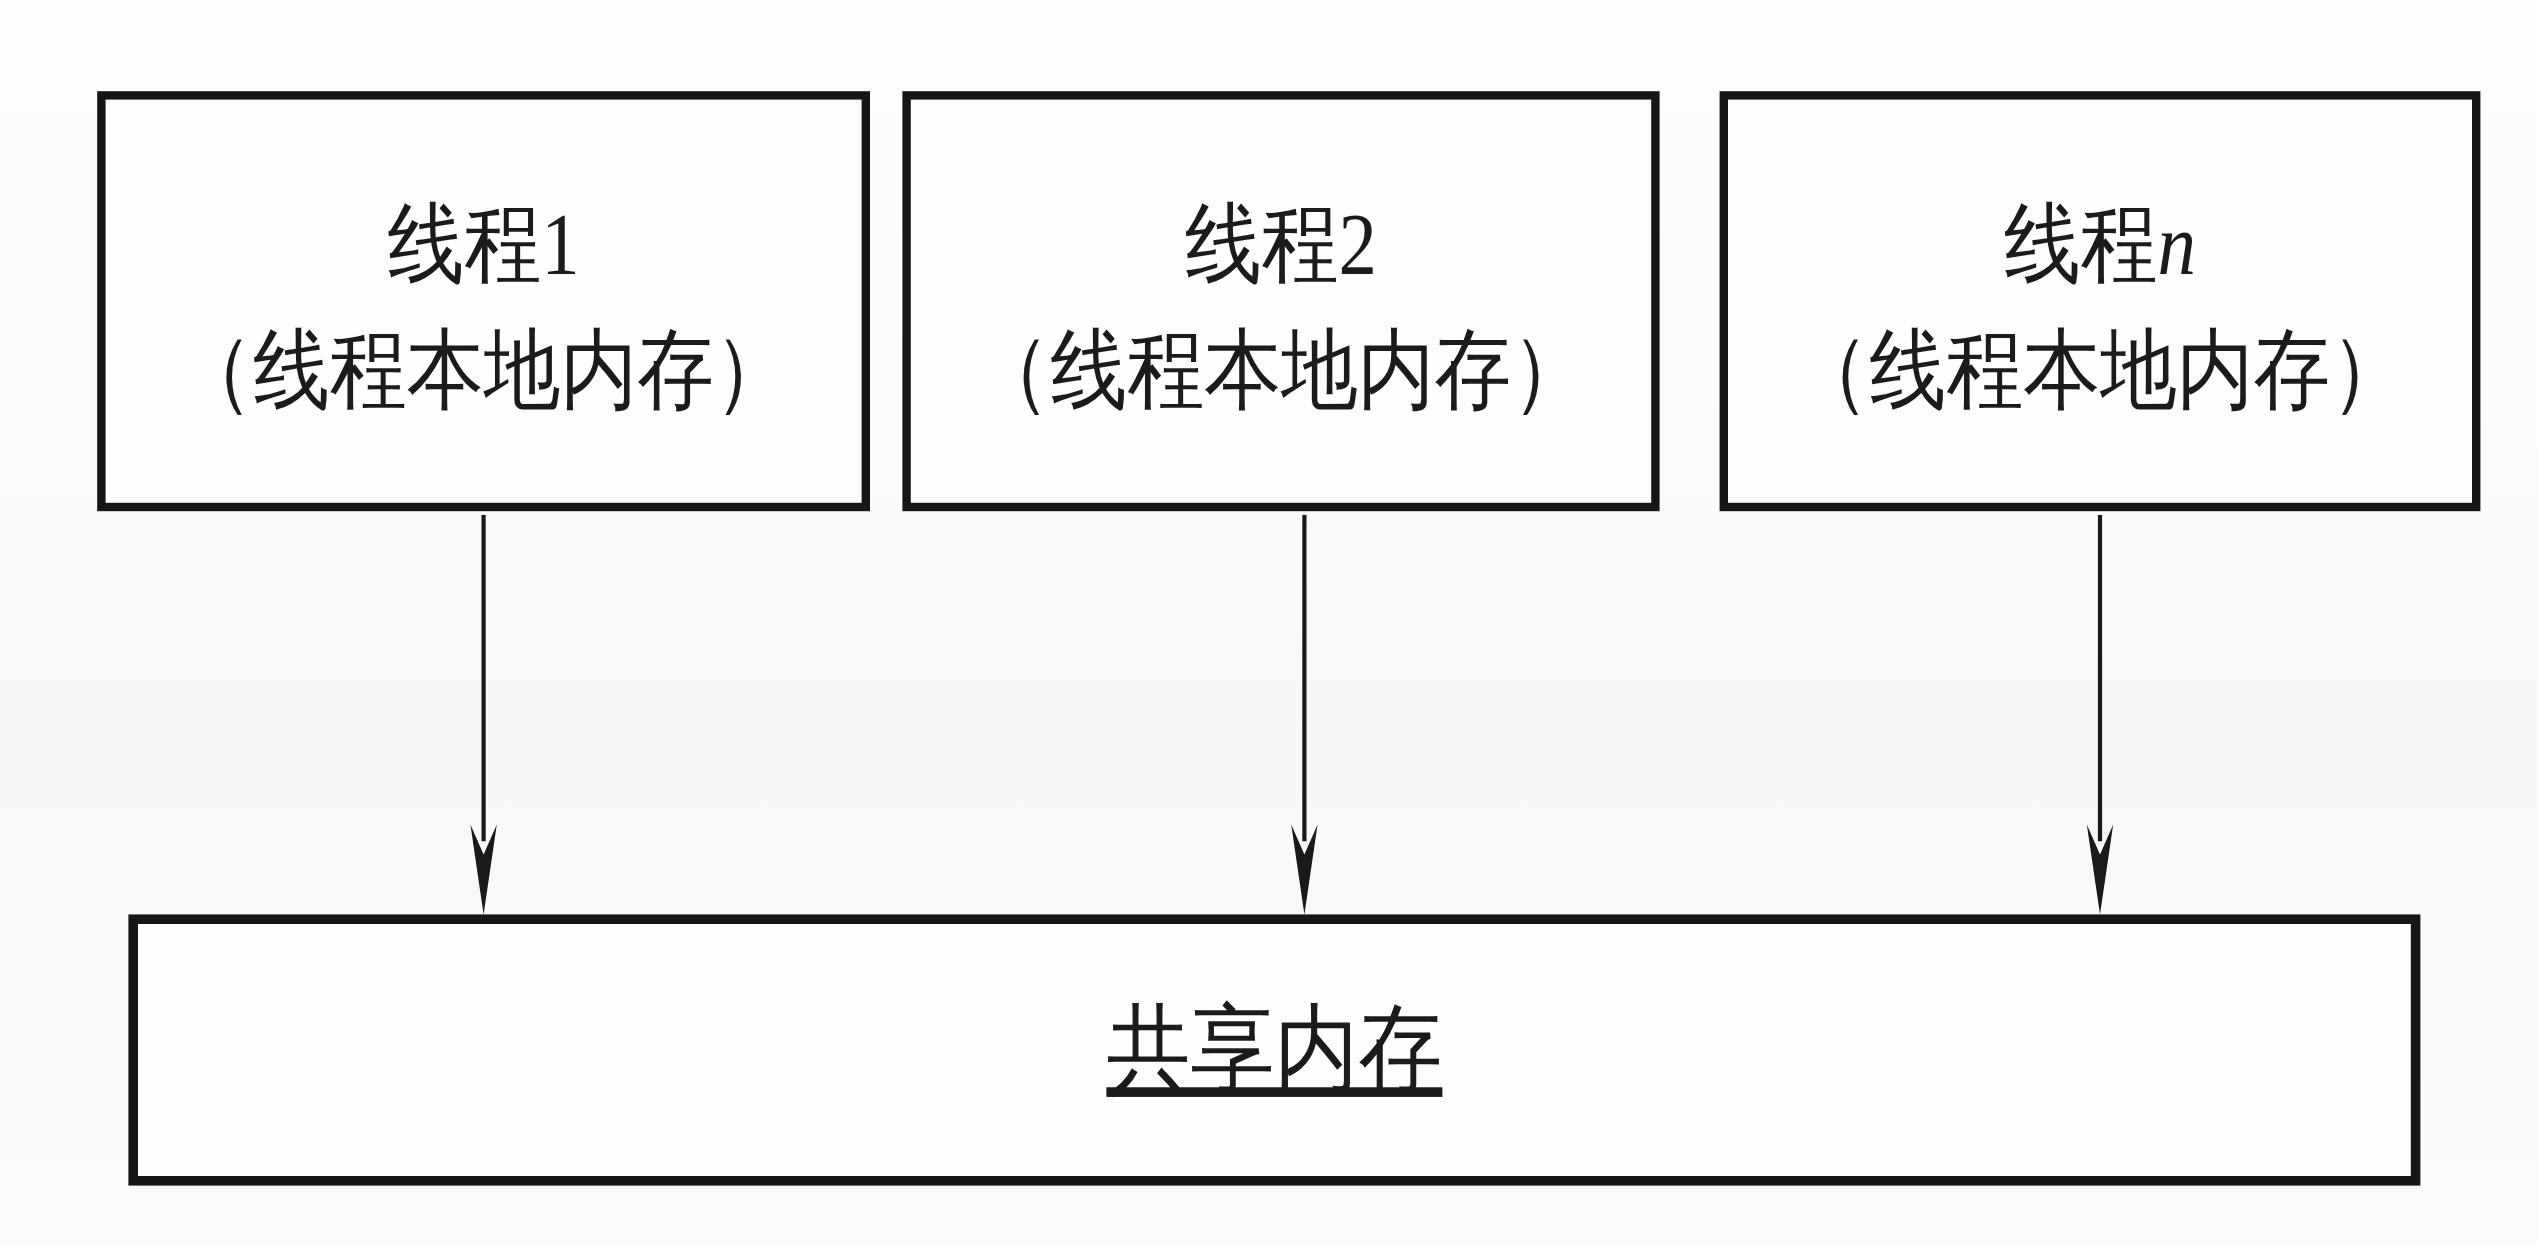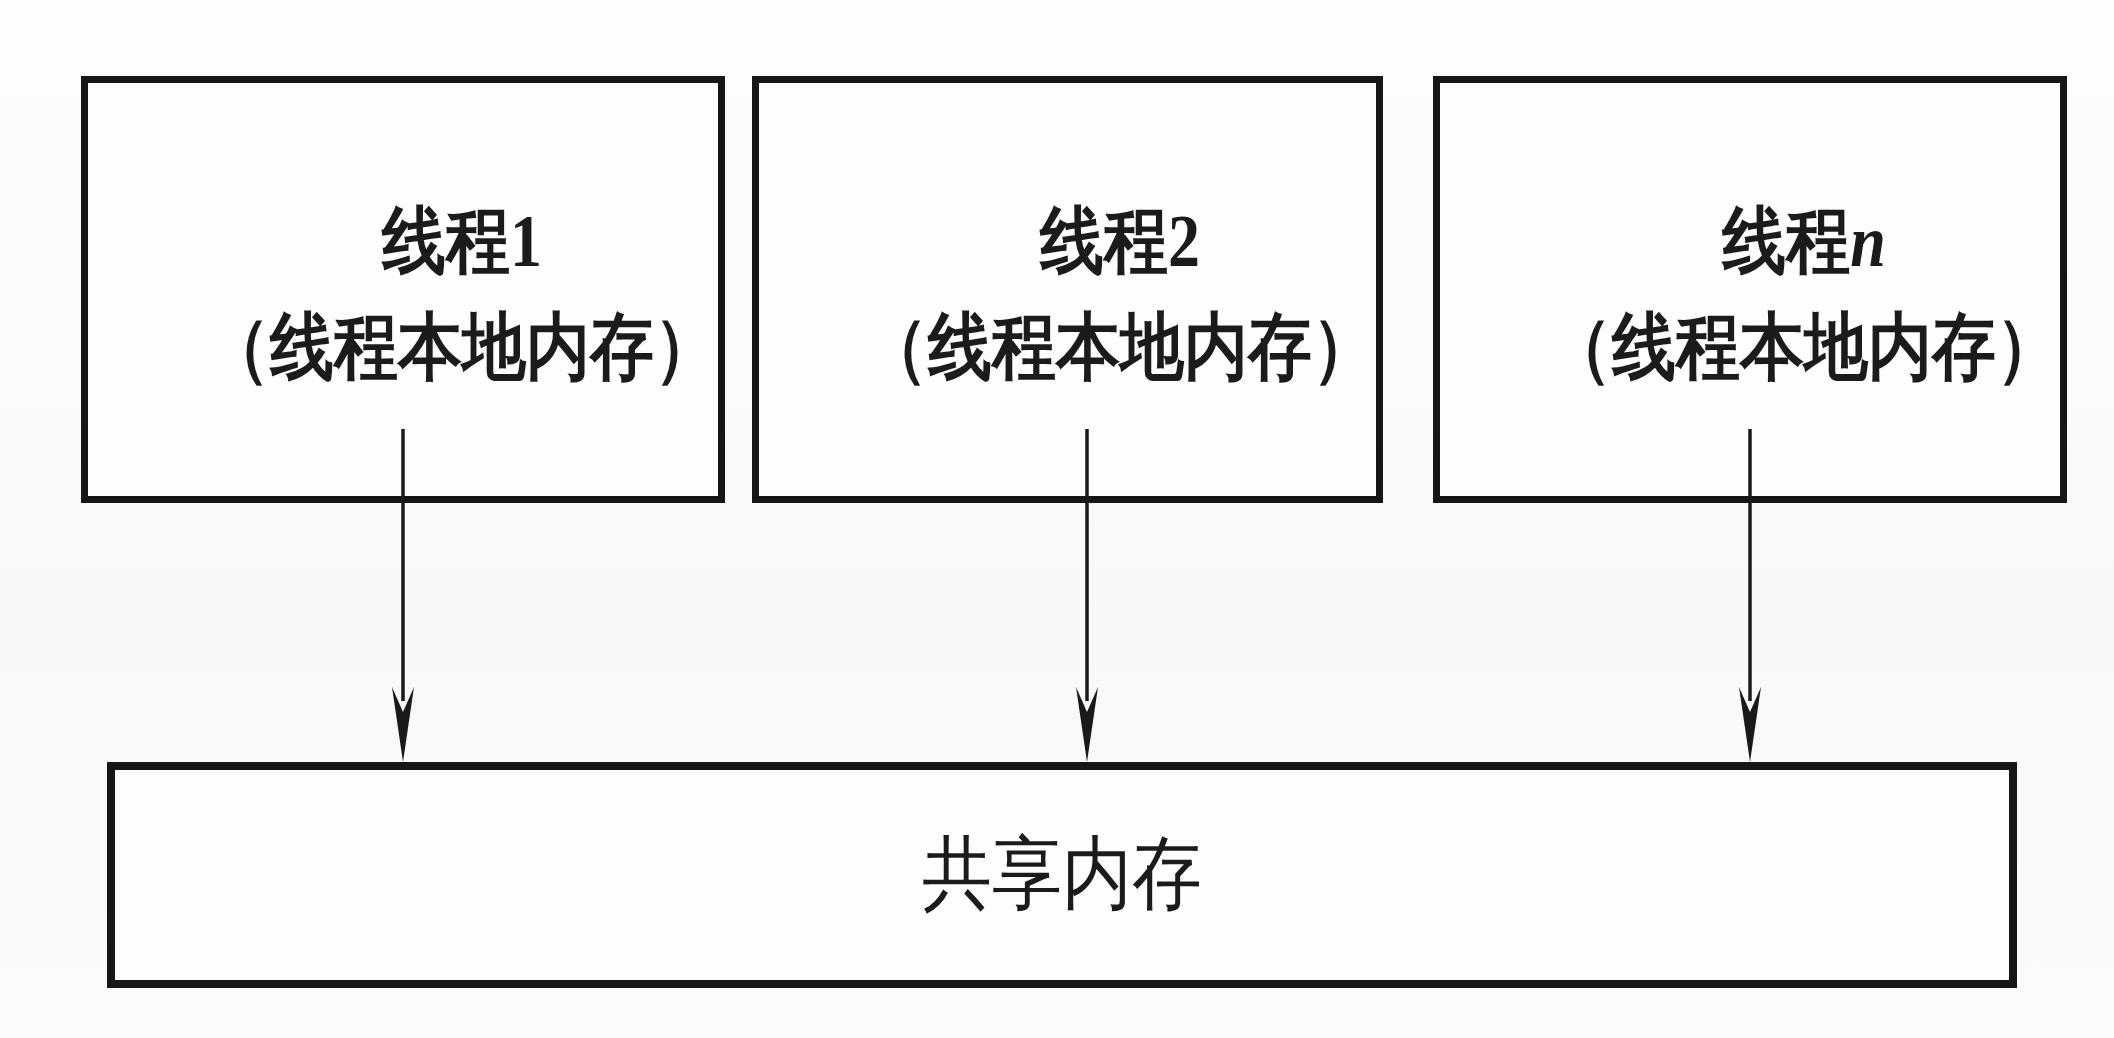--- a/index.html
+++ b/index.html
@@ -12,28 +12,27 @@
     position: relative;
     width: 2114px;
     height: 1038px;
     background: linear-gradient(180deg, #fdfdfd 0%, #fbfbfb 36%, #f8f8f8 58%, #fbfbfb 100%);
     overflow: hidden;
     color: #1b1b1b;
   }
   .thread-box {
     position: absolute;
     top: 76px;
-    height: 427px;
+    height: 350px;
     background: #fdfdfd;
     border: 7px solid #161616;
     box-sizing: border-box;
     display: flex;
     align-items: center;
-    justify-content: flex-end;
-    font-weight: bold;
+    justify-content: center;
   }
   .box-1 { left: 81px;   width: 644px; }
   .box-2 { left: 752px;  width: 631px; }
   .box-3 { left: 1433px; width: 634px; }
   .box-label {
     text-align: center;
     transform: scaleY(1.15);
     transform-origin: center;
     line-height: 1.42;
     font-size: 64px;
@@ -58,20 +57,21 @@
     left: 107px;
     top: 762px;
     width: 1910px;
     height: 226px;
     background: #fdfdfd;
     border: 8px solid #161616;
     box-sizing: border-box;
     display: flex;
     align-items: center;
     justify-content: center;
+    text-decoration: underline;
   }
   .shared-label {
     font-size: 70px;
     transform: scaleY(1.15);
     transform-origin: center;
     white-space: nowrap;
   }
 </style>
 </head>
 <body>

